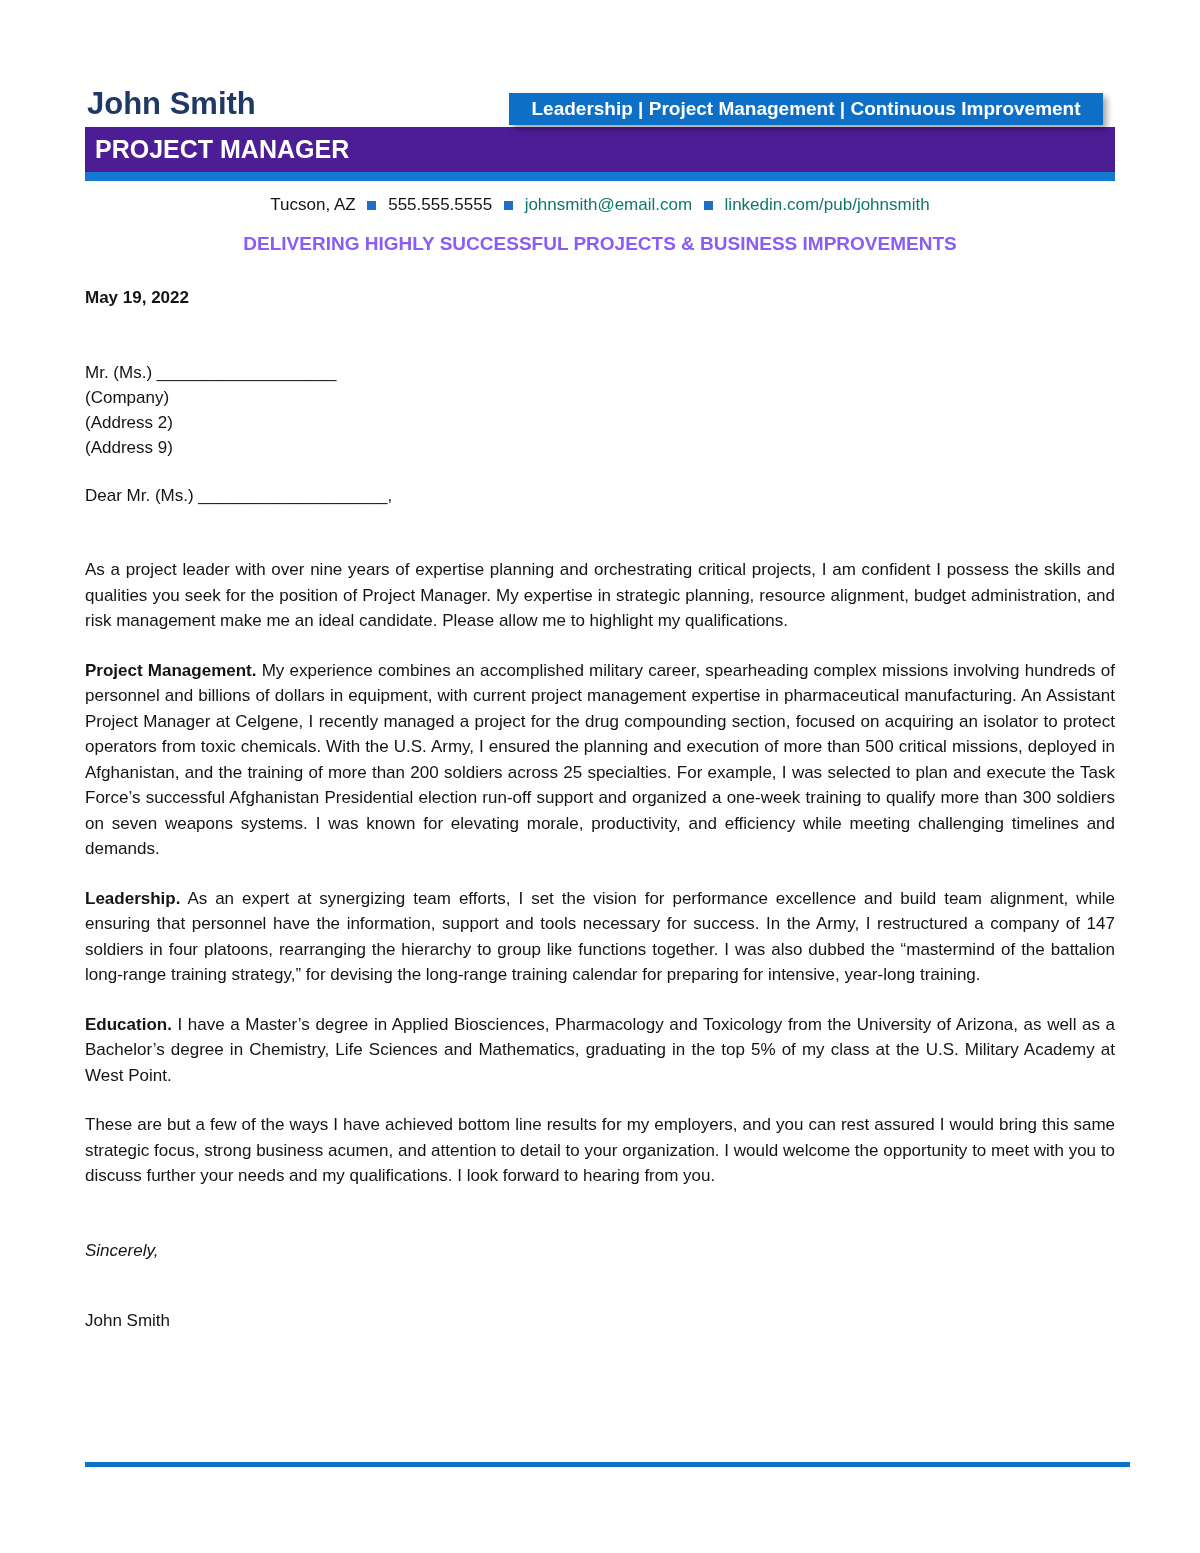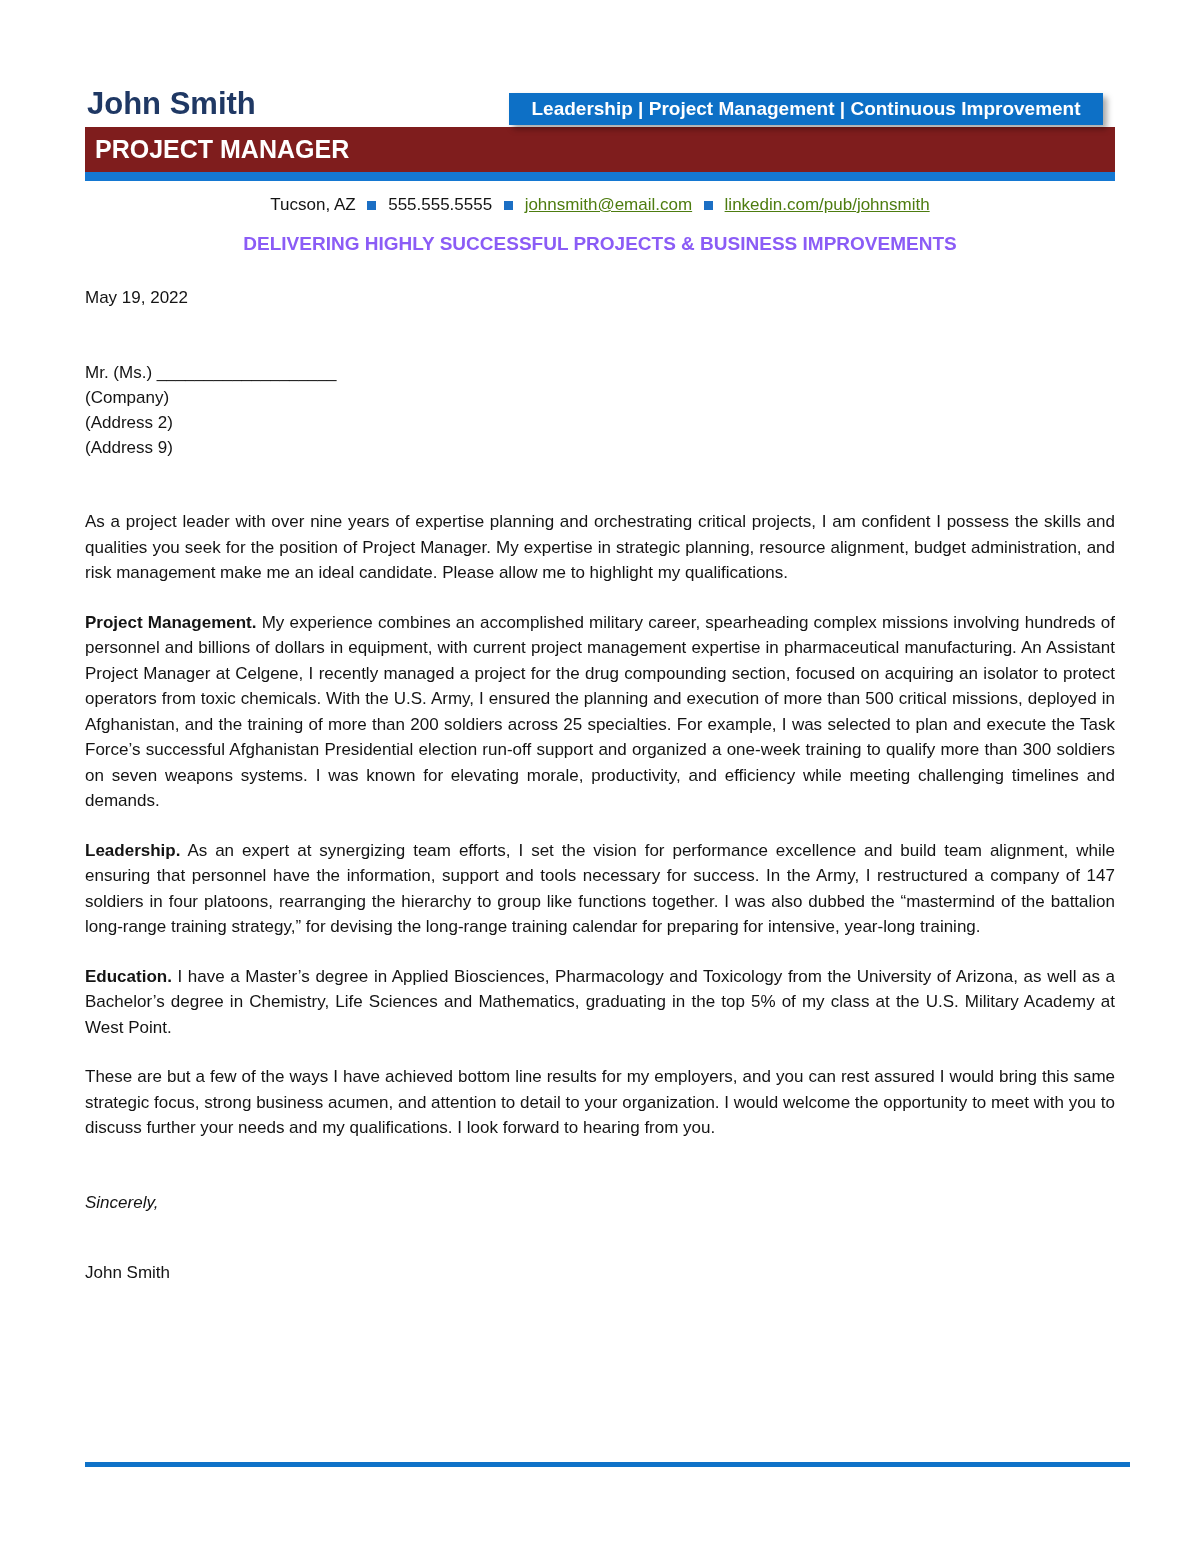--- a/index.html
+++ b/index.html
@@ -31,21 +31,21 @@
     background: #0D70C6;
     color: #ffffff;
     font-size: 19px;
     font-weight: bold;
     display: flex; align-items: center; justify-content: center;
     box-shadow: 4px 4px 6px rgba(0,0,0,0.35);
     z-index: 2;
   }
   .title-bar {
     height: 45px;
-    background: #7f1d1d;
+    background: #4c1d95;
     color: #ffffff;
     display: flex; align-items: center;
     padding-left: 10px;
     font-size: 25px;
     font-weight: bold;
     position: relative; z-index: 1;
   }
   .strip {
     height: 9px;
     background: #1478D2;
@@ -59,35 +59,34 @@
     color: #141414;
   }
   .contact .sep {
     display: inline-block;
     width: 9px; height: 9px;
     background: #1C6FC4;
     margin: 0 7px;
     vertical-align: baseline;
   }
   .contact a, .contact .link {
-    color: #4d7c0f;
-    text-decoration: underline;
+    color: #0f766e;
     cursor: pointer;
   }
   .tagline {
     margin-top: 14px;
     text-align: center;
     font-size: 19px;
     line-height: 26px;
     font-weight: bold;
     color: #8b5cf6;
   }
   
   .letter { font-size: 17px; line-height: 25.5px; }
-  .date { margin-top: 28px; line-height: 25px; }
+  .date { margin-top: 28px; line-height: 25px; font-weight: bold; }
   .recipient { margin-top: 50px; }
   .recipient div { line-height: 25px; }
   .salutation { margin-top: 23px; line-height: 25px; }
   .para { margin-top: 24px; text-align: justify; }
   .para.first { margin-top: 49px; }
   .para .lead { font-weight: bold; }
   .closing { margin-top: 49px; line-height: 25px; font-style: italic; }
   .signature { margin-top: 45px; line-height: 25px; }
   .bottom-rule {
     position: absolute;
@@ -127,20 +126,21 @@
   <main class="letter">
     <p class="date">May 19, 2022</p>
 
     <div class="recipient">
       <div>Mr. (Ms.) ___________________</div>
       <div>(Company)</div>
       <div>(Address 2)</div>
       <div>(Address 9)</div>
     </div>
 
+    <p class="salutation">Dear Mr. (Ms.) ____________________,</p>
 
     <p class="para first">
       <span class="lead"></span><span>As a project leader with over nine years of expertise planning and orchestrating critical projects, I am confident I possess the skills and qualities you seek for the position of Project Manager. My expertise in strategic planning, resource alignment, budget administration, and risk management make me an ideal candidate. Please allow me to highlight my qualifications.</span>
     </p>
 
     <p class="para">
       <span class="lead">Project Management.</span><span> My experience combines an accomplished military career, spearheading complex missions involving hundreds of personnel and billions of dollars in equipment, with current project management expertise in pharmaceutical manufacturing. An Assistant Project Manager at Celgene, I recently managed a project for the drug compounding section, focused on acquiring an isolator to protect operators from toxic chemicals. With the U.S. Army, I ensured the planning and execution of more than 500 critical missions, deployed in Afghanistan, and the training of more than 200 soldiers across 25 specialties. For example, I was selected to plan and execute the Task Force’s successful Afghanistan Presidential election run-off support and organized a one-week training to qualify more than 300 soldiers on seven weapons systems. I was known for elevating morale, productivity, and efficiency while meeting challenging timelines and demands.</span>
     </p>
 
     <p class="para">

